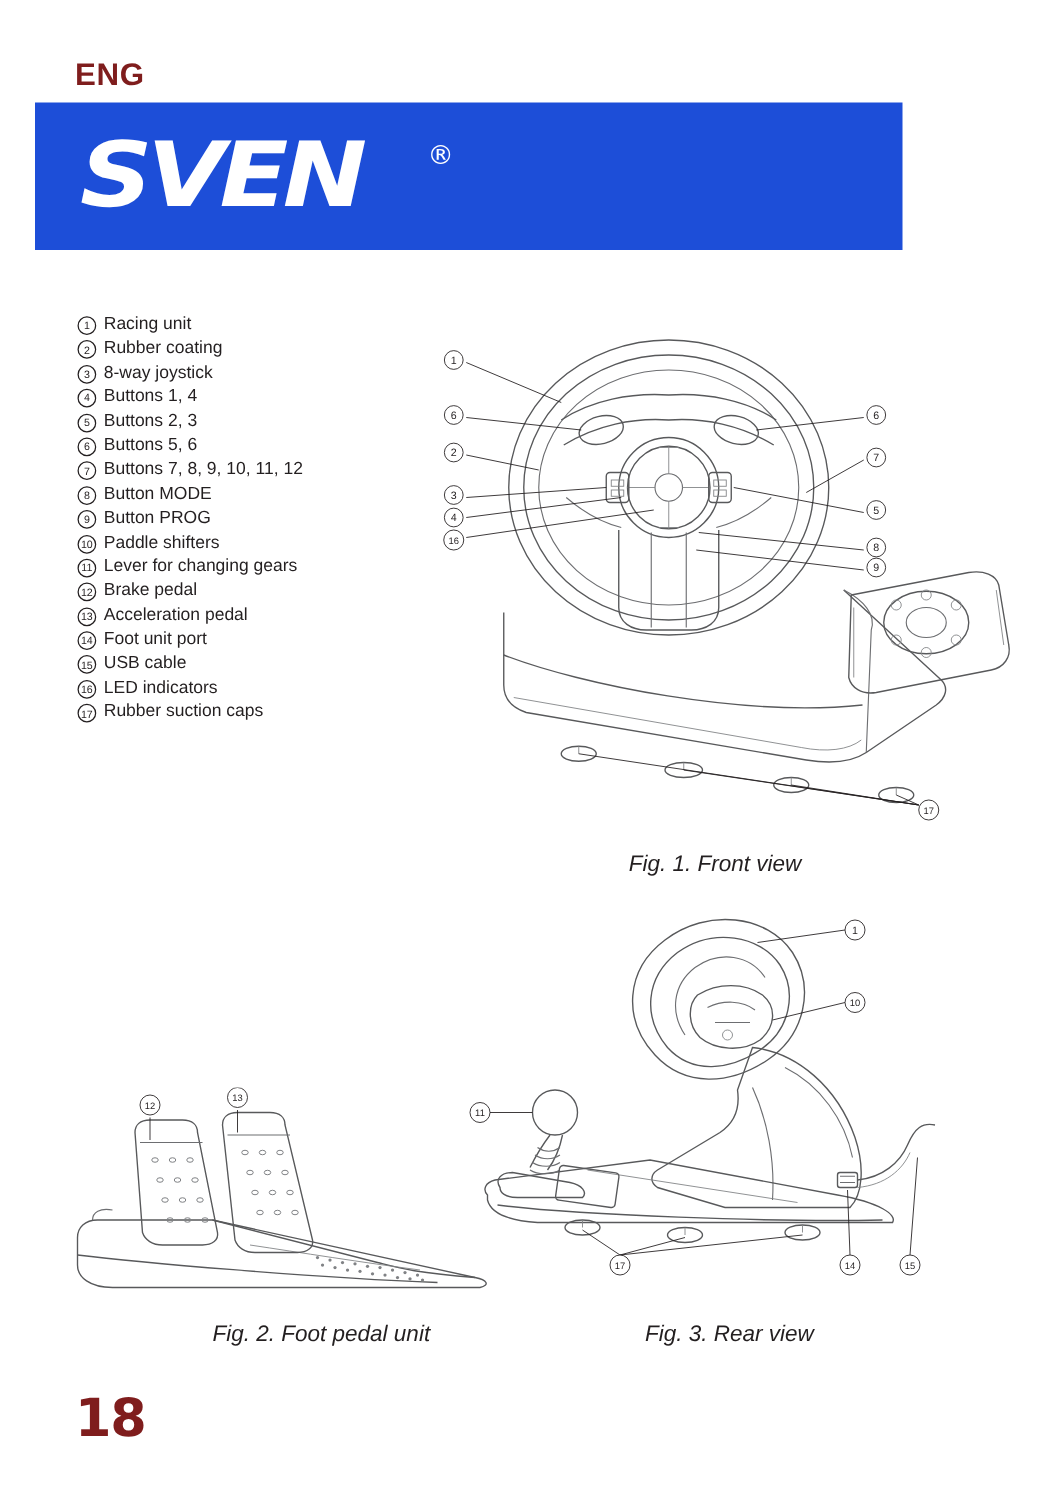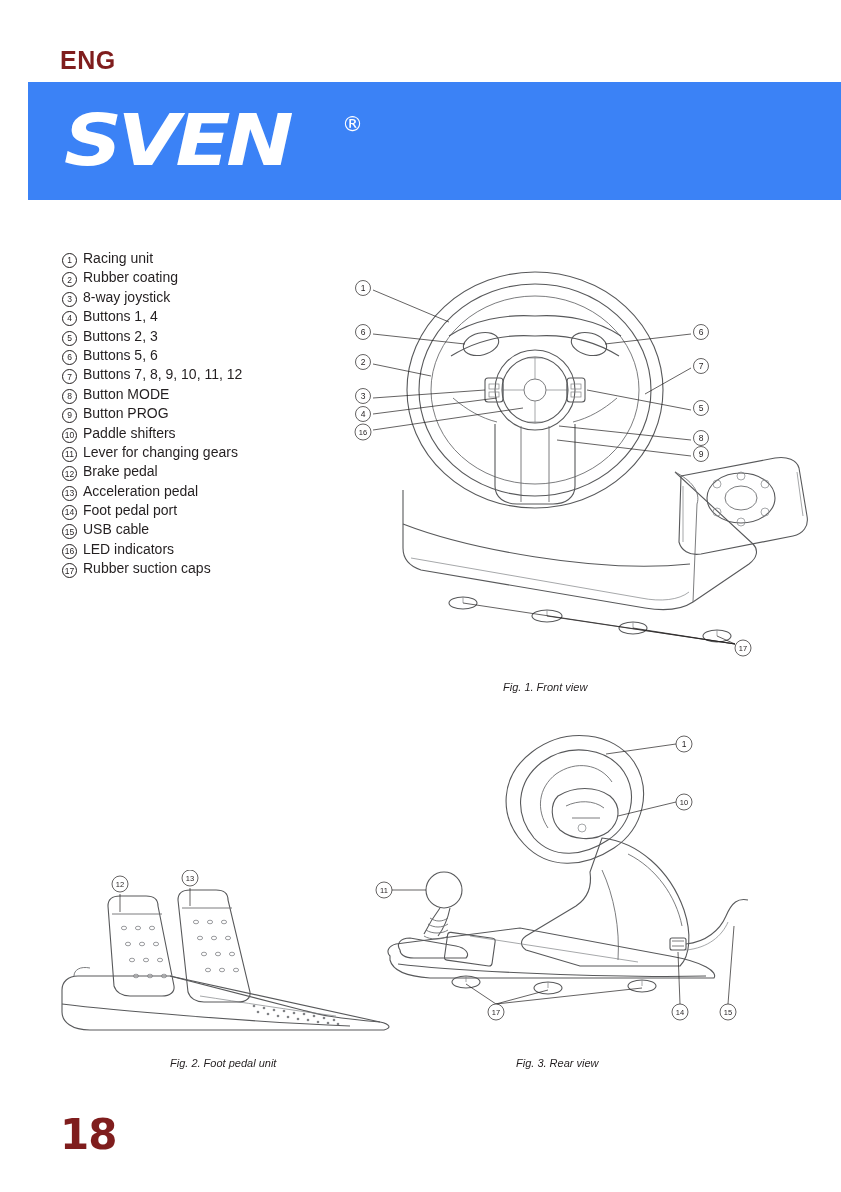--- a/index.html
+++ b/index.html
@@ -27,23 +27,23 @@
     top: 46px;
     font-size: 25px;
     font-weight: bold;
     letter-spacing: 0.5px;
     color: #7f1d1d;
   }
   .header-bar {
     position: absolute;
     left: 28px;
     top: 82px;
-    width: 813px;
+    width: 694px;
     height: 118px;
-    background: #3b82f6;
+    background: #1d4ed8;
   }
   .logo {
     position: absolute;
     left: 36px;
     top: 22px;
     font-size: 72px;
     line-height: 72px;
     font-weight: bold;
     font-style: italic;
     color: #ffffff;
@@ -104,21 +104,21 @@
     margin-right: 6px;
     font-family: "Liberation Sans", sans-serif;
   }
   .part-label {
     white-space: nowrap;
   }
 
   
   .fig-caption {
     position: absolute;
-    font-size: 11px;
+    font-size: 18px;
     font-style: italic;
   }
   #cap1 { left: 503px; top: 681px; }
   #cap2 { left: 126px; top: 1057px; margin-left: 44px; }
   #cap3 { left: 516px; top: 1057px; }
 
   svg { display: block; }
   .ln { fill: none; stroke: #58595b; stroke-width: 1.1; }
   .ln2 { fill: none; stroke: #6d6e71; stroke-width: 0.9; }
   .thin { fill: none; stroke: #808285; stroke-width: 0.7; }
@@ -199,21 +199,21 @@
     <div class="part">
       <span class="num">12</span>
       <span class="part-label">Brake pedal</span>
     </div>
     <div class="part">
       <span class="num">13</span>
       <span class="part-label">Acceleration pedal</span>
     </div>
     <div class="part">
       <span class="num">14</span>
-      <span class="part-label">Foot pedal port</span>
+      <span class="part-label">Foot unit port</span>
     </div>
     <div class="part">
       <span class="num">15</span>
       <span class="part-label">USB cable</span>
     </div>
     <div class="part">
       <span class="num">16</span>
       <span class="part-label">LED indicators</span>
     </div>
     <div class="part">

